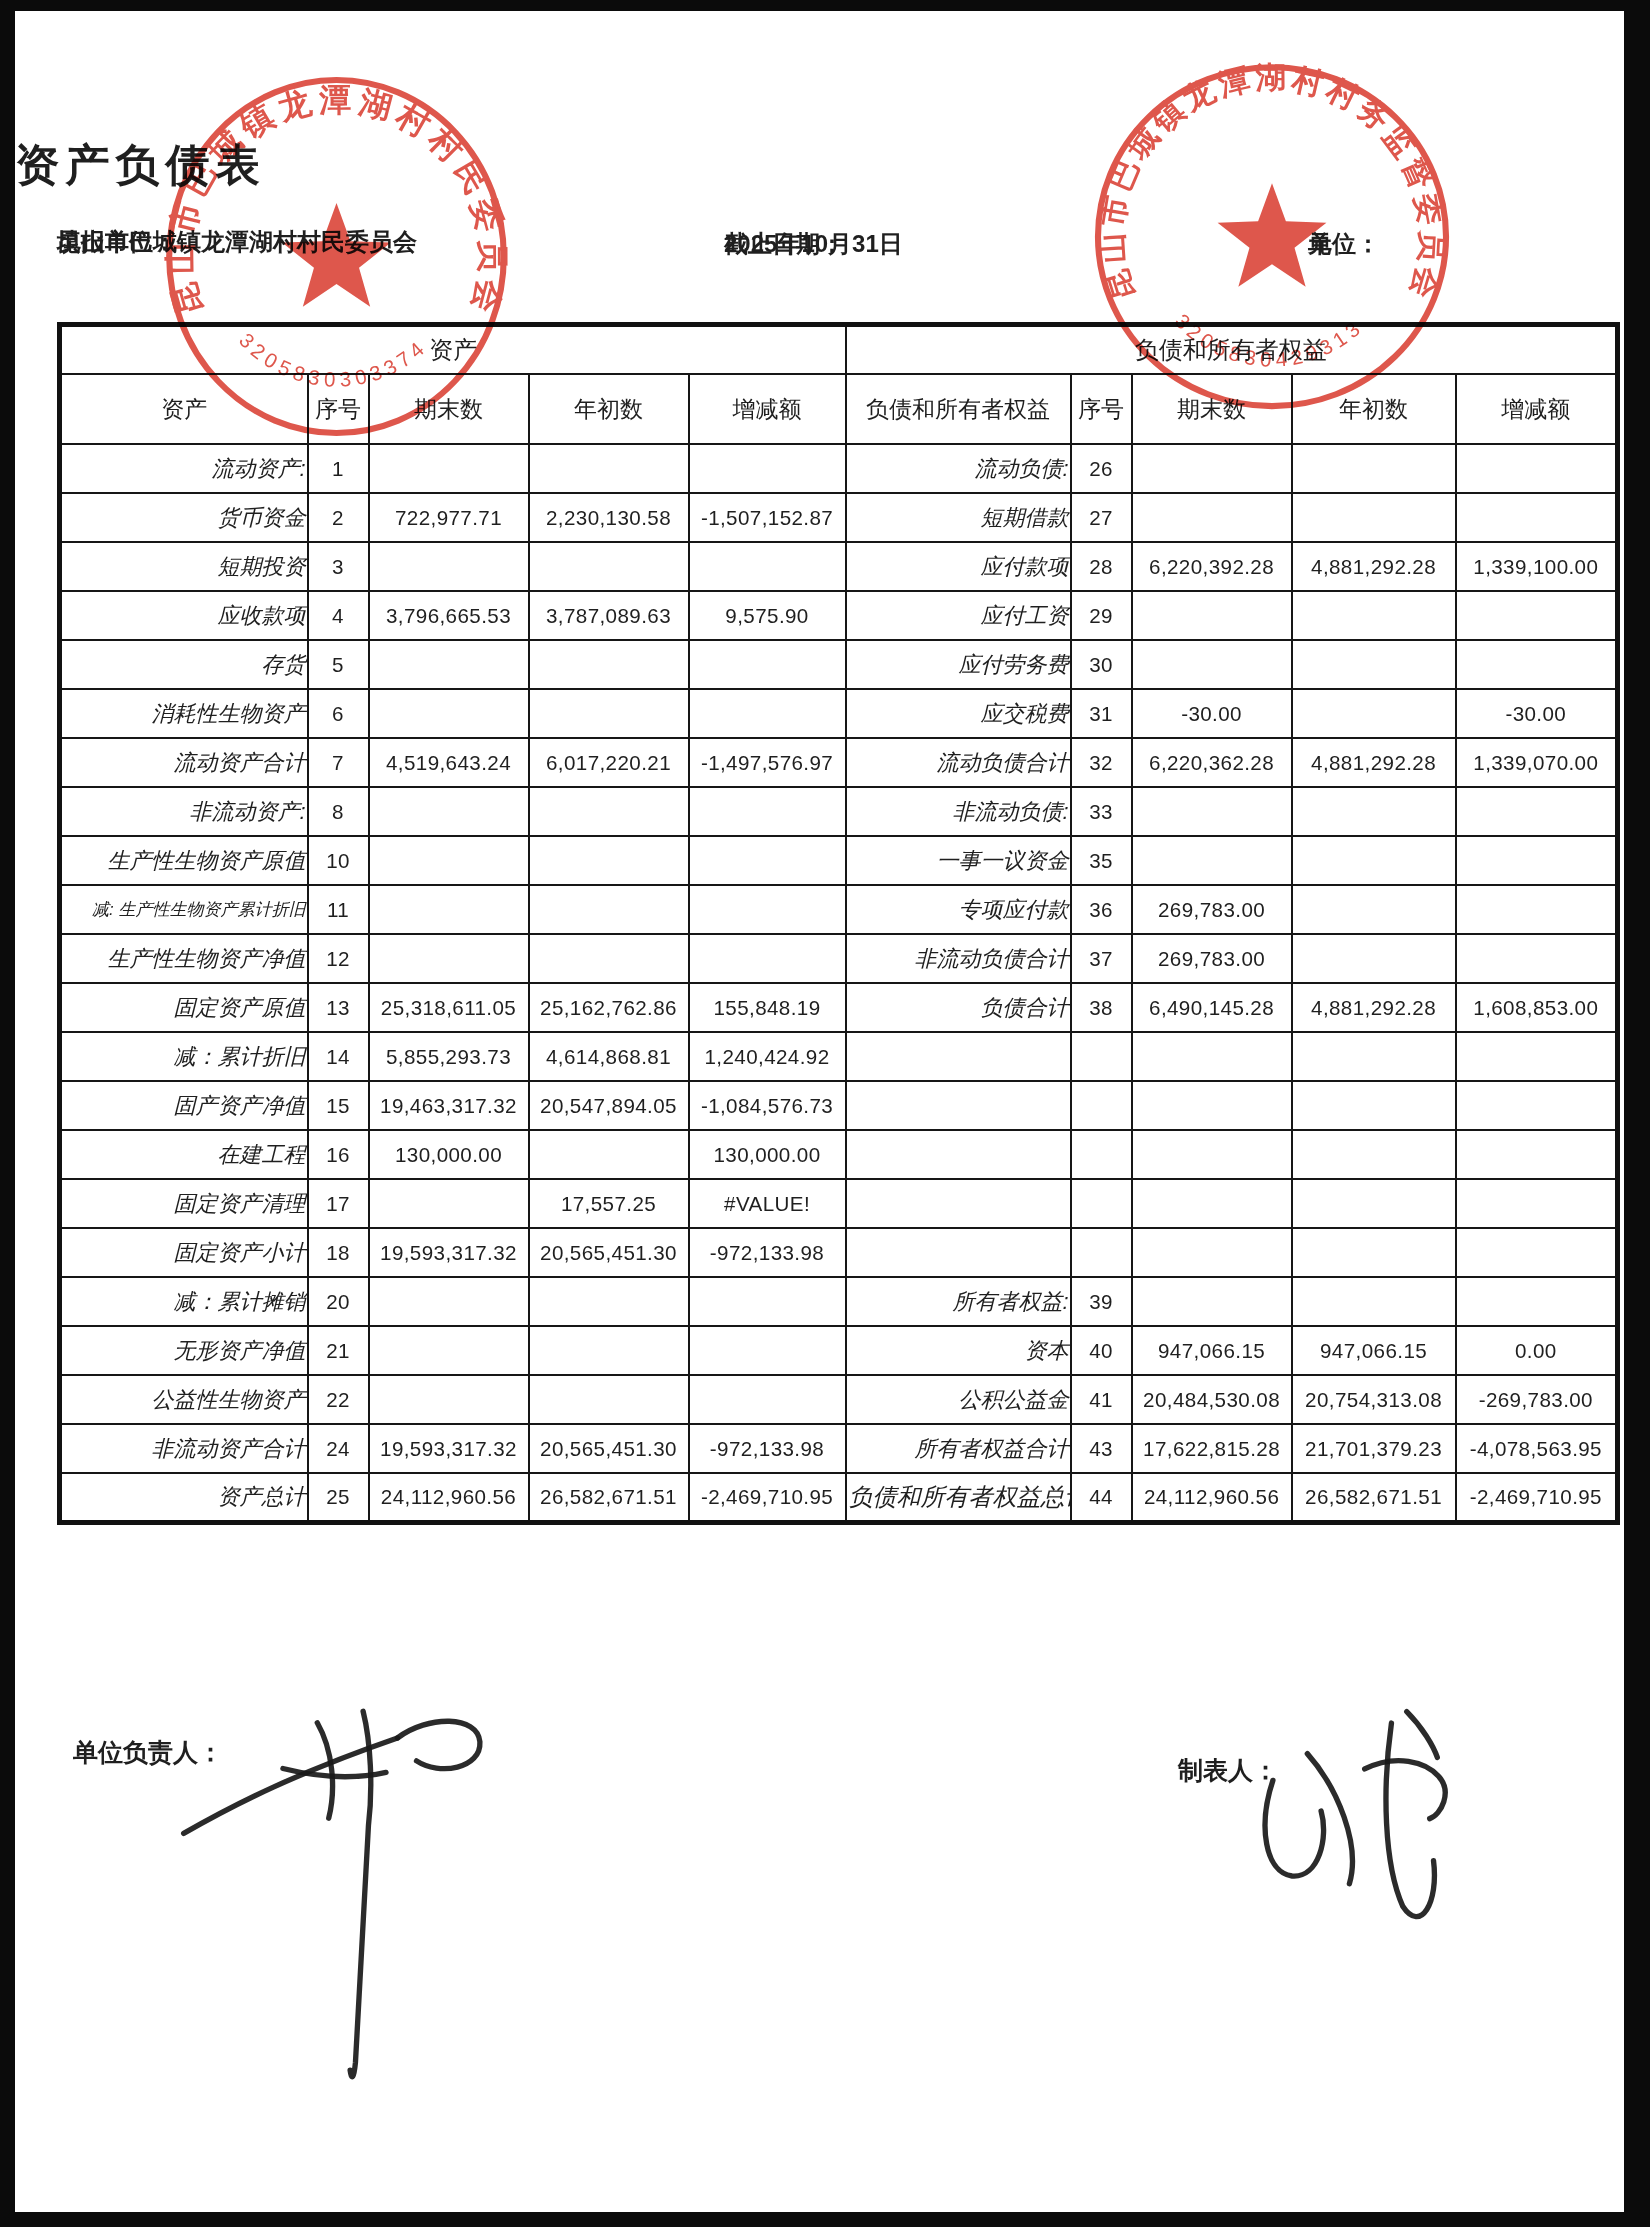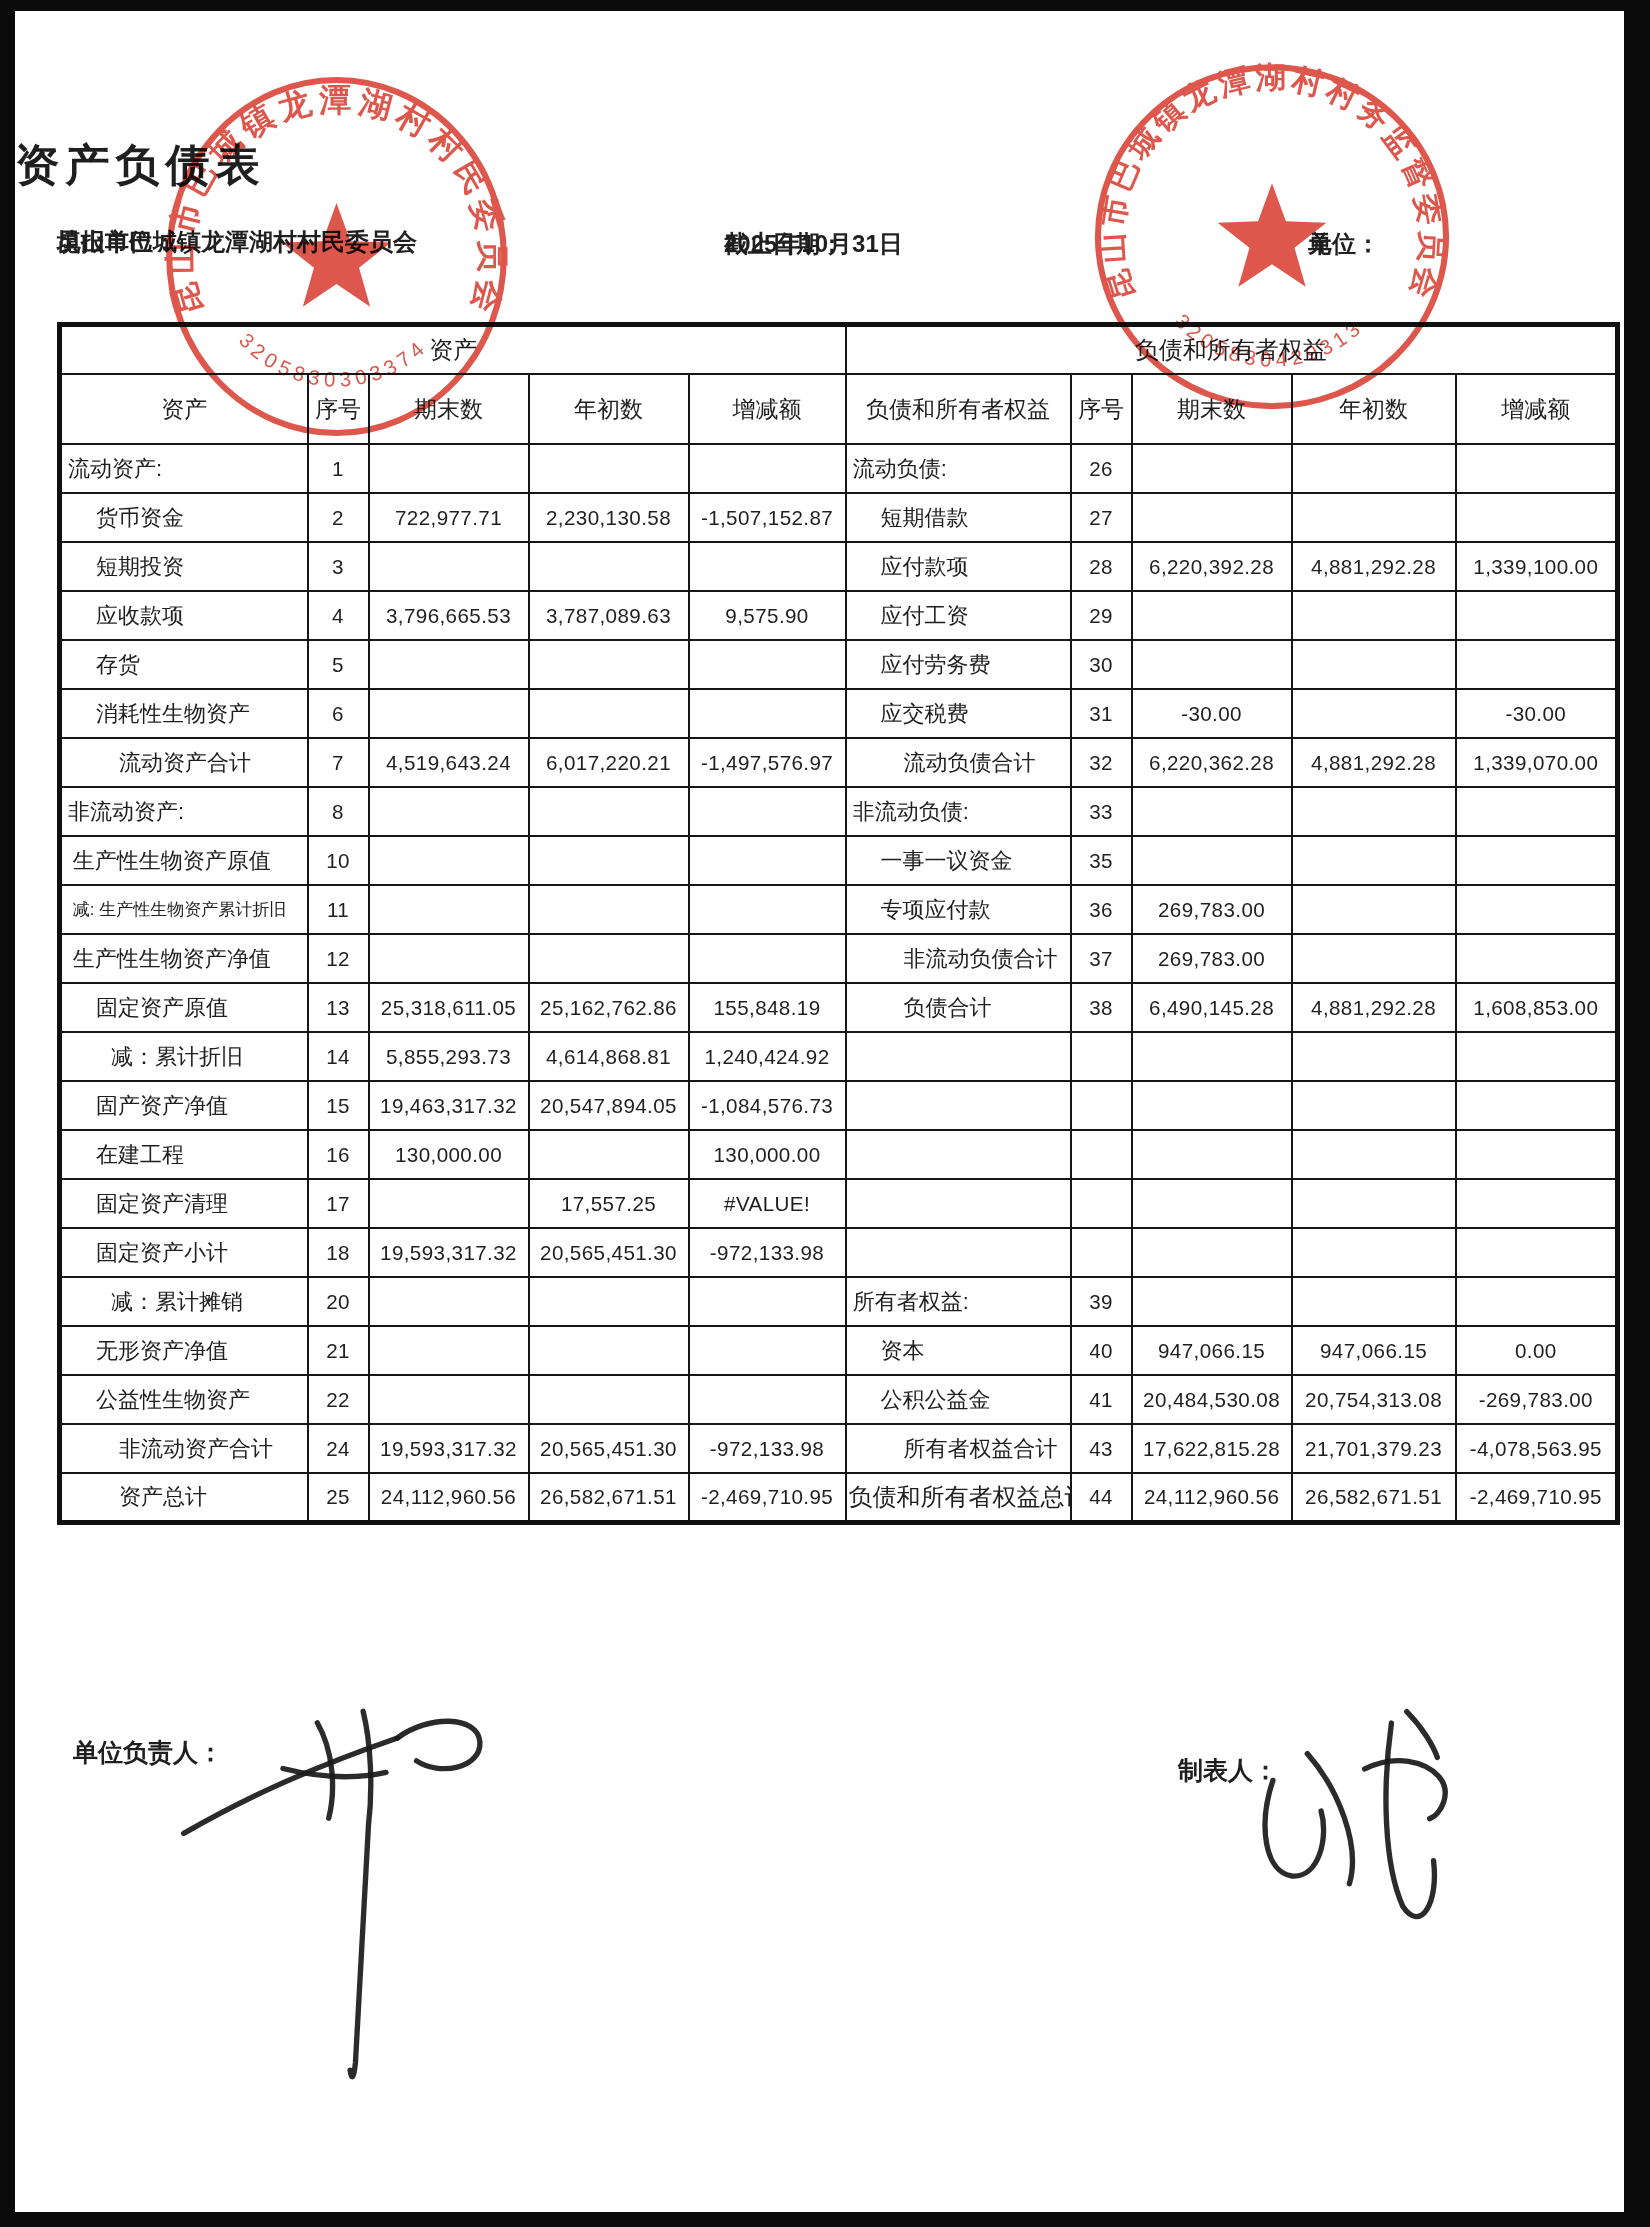--- a/index.html
+++ b/index.html
@@ -30,21 +30,21 @@
     background:transparent;
   }
   table.sheet th,table.sheet td{
     border:2.3px solid #161616;overflow:hidden;white-space:nowrap;
     font-weight:normal;vertical-align:middle;
   }
   table.sheet{border:5.3px solid #111;margin-top:28px;}
   thead tr.grp th{height:44px;font-size:24px;text-align:center;}
   thead tr.cols th{height:66px;font-size:23px;text-align:center;}
   tbody tr{height:49px;}
-  td.name{font-size:22px;text-align:left;}
+  td.name{font-size:22px;text-align:right;font-style:italic;}
   td.num{font-size:20.6px;text-align:center;letter-spacing:0.4px;}
   td.name.cat{padding-left:6.1px;}
   td.name.wide{padding-left:10.7px;}
   td.name.item{padding-left:34px;}
   td.name.minus{padding-left:49px;}
   td.name.total{padding-left:57px;}
   td.name.small{padding-left:10.7px;font-size:17px;}
   td.name.catwide{padding-left:2px;font-size:24px;}
 
   .stamp{position:absolute;mix-blend-mode:multiply;opacity:.85;}

